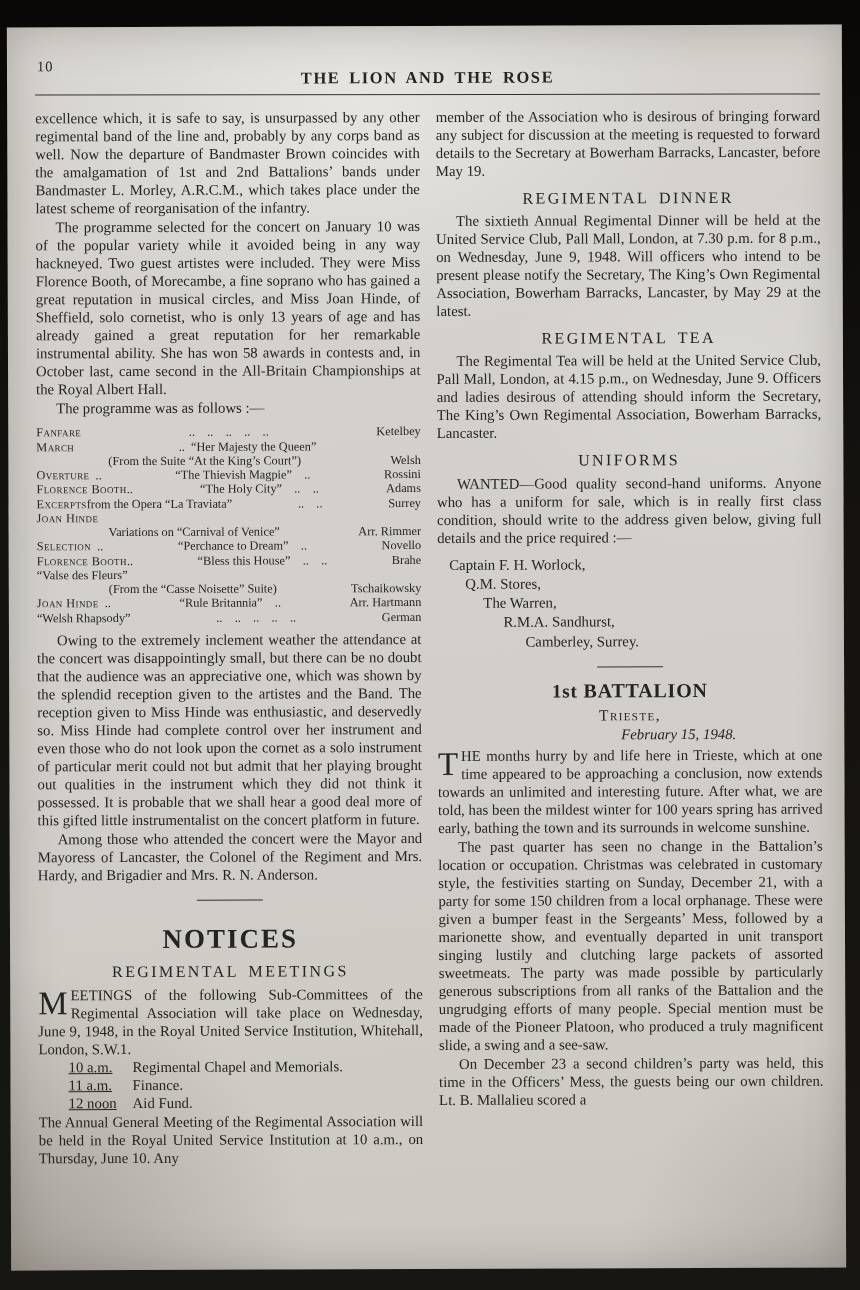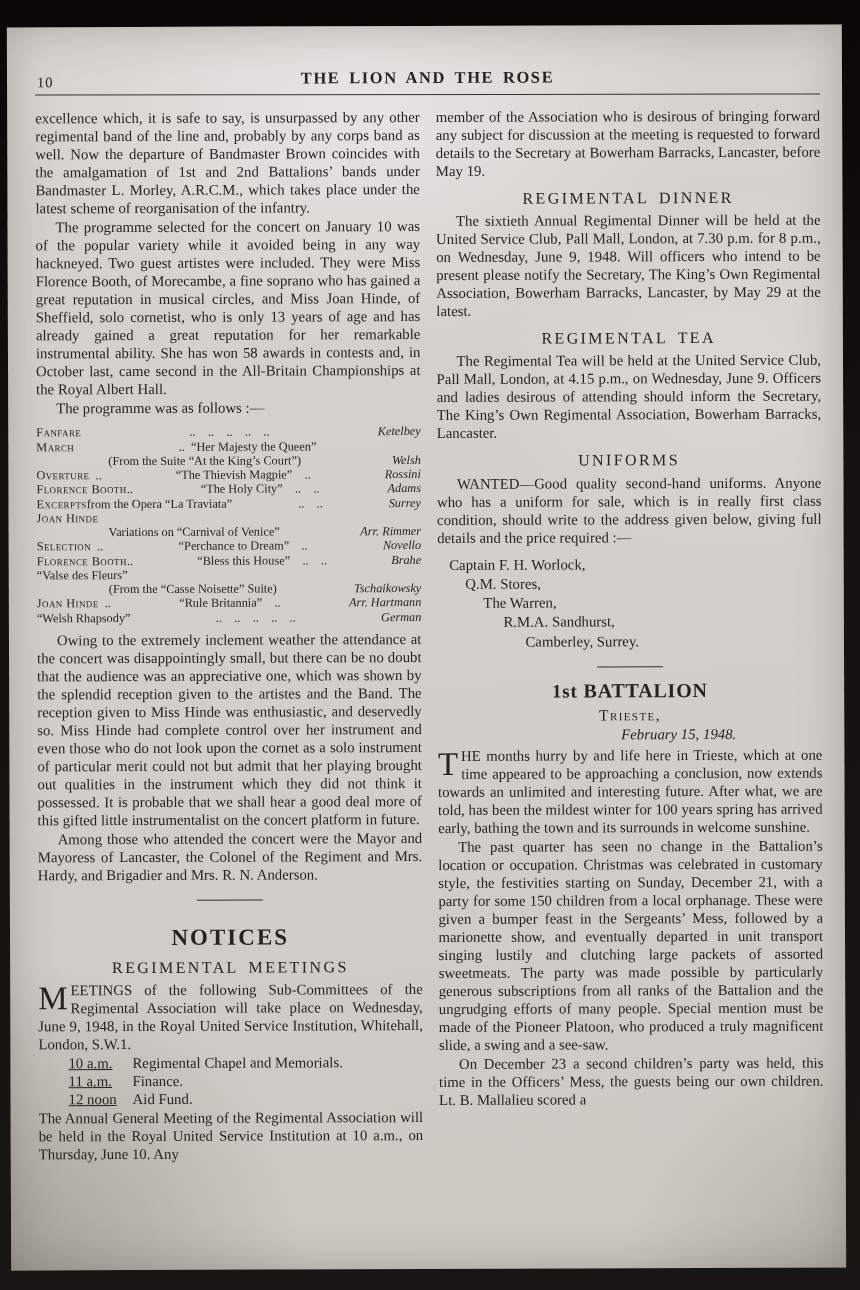--- a/index.html
+++ b/index.html
@@ -28,49 +28,49 @@
       radial-gradient(45% 30% at 100% 100%, rgba(90,82,70,0.22), rgba(90,82,70,0) 60%),
       linear-gradient(176deg,#d6d3ce 0%,#d2cfca 55%,#ccc9c3 100%);
     box-shadow:inset 0 0 46px rgba(60,52,44,0.28);
   }
   p { margin:0 0 1px 0; text-indent:1.35em; }
   p.noind { text-indent:0; }
 
   
   .pagehead { position:relative; height:24px; text-align:center; }
   .pageno {
-    position:absolute; left:2px; bottom:1px;
+    position:absolute; left:2px; bottom:17px;
     font-size:14.5px; letter-spacing:1px;
   }
   .ptitle { font-size:16.5px; font-weight:700; letter-spacing:1.6px; word-spacing:3px; }
   .headrule { border-top:1.6px solid #35322e; margin:2px 0 0 0; transform:rotate(0.12deg); }
 
   
   .cols { display:flex; gap:16px; margin-top:14px; }
   .col { flex:1; min-width:0; }
 
   
   .programme { font-size:12.3px; line-height:1.16; margin:8px 0 7px 0; text-align:left; }
   .prow { display:flex; align-items:baseline; }
   .pl1 { font-variant:small-caps; letter-spacing:0.4px; white-space:nowrap; }
   .pl2 { white-space:nowrap; }
   .pmid { flex:1 1 auto; text-align:center; min-width:0; }
-  .pr  { font-style:italic; white-space:nowrap; text-align:right; }
+  .pr  { white-space:nowrap; text-align:right; }
   .prow.sub { padding-left:72px; }
   .prow.sub .pmid { text-align:left; }
 
   
   .subhead {
     text-align:center; text-indent:0; font-weight:400;
     font-size:16px; letter-spacing:2.4px; word-spacing:4px;
     margin:9px 0 5px 0; line-height:1.15;
   }
   .notices-h {
     text-align:center; text-indent:0; font-weight:700;
-    font-size:23px; letter-spacing:2px; margin:24px 0 6px 0; line-height:1.1;
+    font-size:27px; letter-spacing:2px; margin:24px 0 6px 0; line-height:1.1;
   }
   .divider { width:66px; border-top:1.6px solid #33312d; margin:15px auto 12px auto; }
 
   
   .dc { float:left; font-size:33px; line-height:26px; padding:3px 3px 0 0; }
 
   
   .schedule { margin:1px 0 1px 30px; text-align:left; }
   .schedrow .stime { display:inline-block; width:64px;text-decoration:underline; }
 

